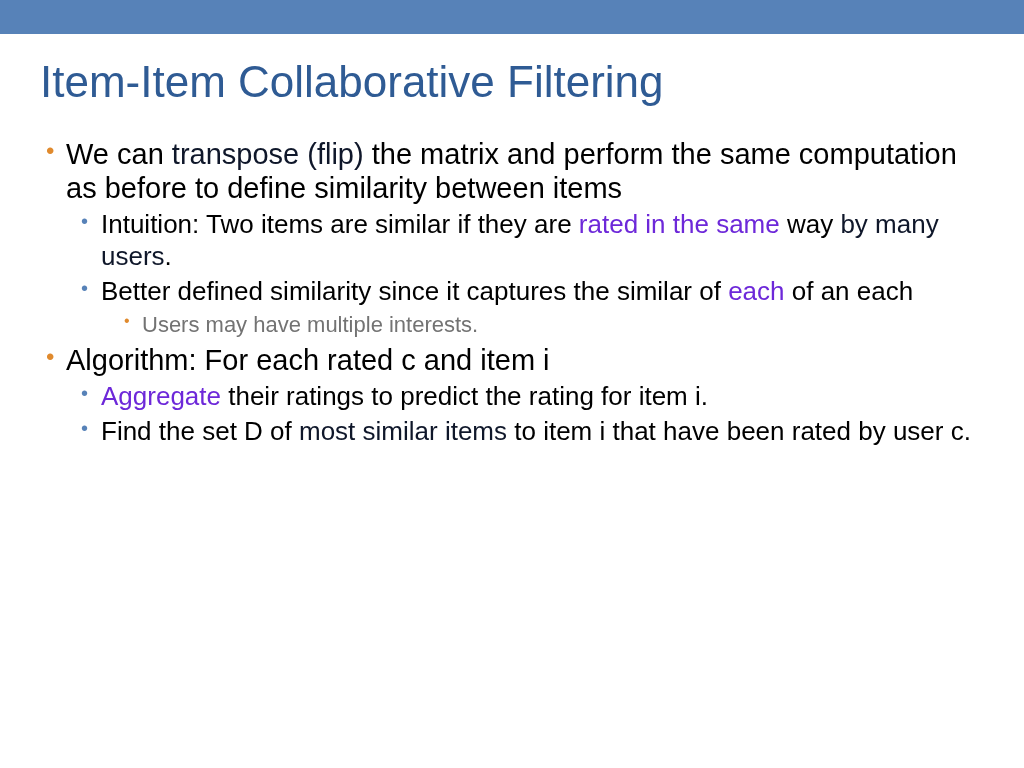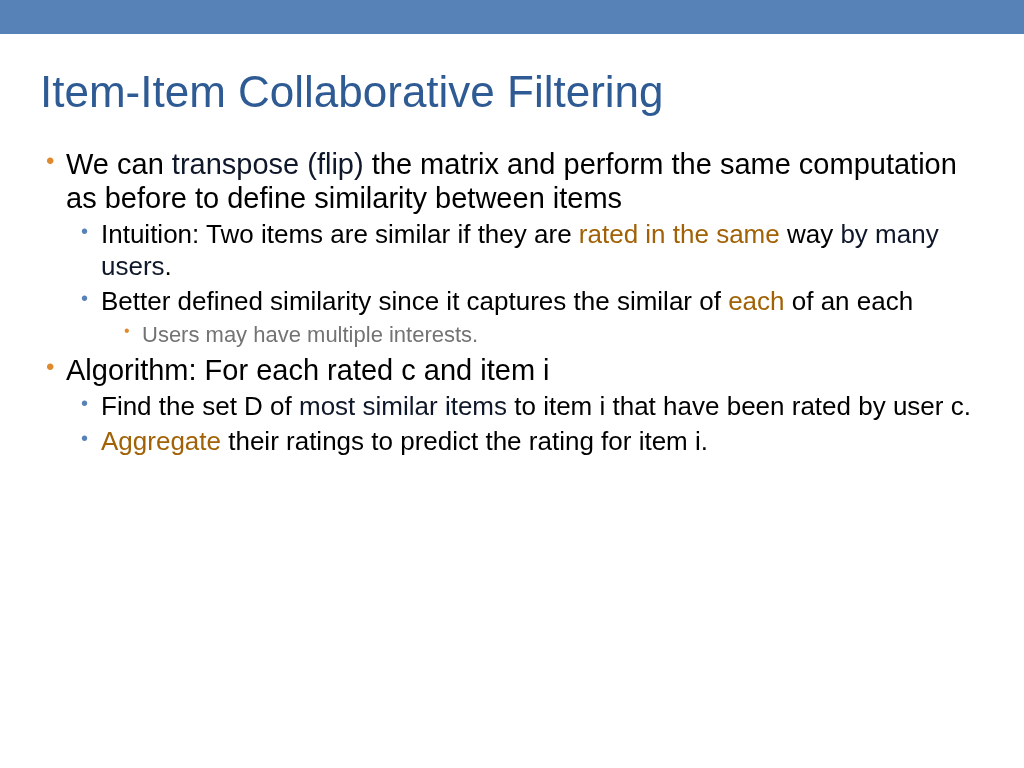--- a/index.html
+++ b/index.html
@@ -9,21 +9,21 @@
     background: #ffffff;
     font-family: Arial, Helvetica, sans-serif;
     overflow: hidden;
   }
   .top-bar {
     width: 100%;
     height: 34px;
     background: #5782b8;
   }
   .content {
-    padding: 33px 40px 0 40px;
+    padding: 23px 40px 0 40px;
   }
   h1.title {
     color: #2f5b94;
     font-size: 44px;
     font-weight: 400;
     margin-bottom: 30px;
     letter-spacing: 0px;
   }
   .bullets { list-style: none; }
   .bullets li { position: relative; }
@@ -68,21 +68,21 @@
   }
   .lvl3::before {
     content: "•";
     position: absolute;
     left: 6px;
     top: 0;
     color: #e08a2d;
     font-size: 16px;
   }
   .orange { color: #0f172a; }
-  .blue { color: #a16207; text-align: center; }
+  .blue { color: #6d28d9; text-align: center; }
 </style>
 </head>
 <body>
 
 <div class="top-bar"></div>
 
 <div class="content">
   <h1 class="title">Item-Item Collaborative Filtering</h1>
 
   <ul class="bullets">
@@ -101,22 +101,22 @@
 
     <li class="lvl3">
       <span>Users may have multiple interests.</span>
     </li>
 
     <li class="lvl1">
       <span>Algorithm: For each rated c and item i</span>
     </li>
 
     <li class="lvl2">
-      <span>Find the set D of </span><span class="orange">most similar items</span><span> to item i that have been rated by user c.</span>
+      <span class="blue">Aggregate</span><span> their ratings to predict the rating for item i.</span>
     </li>
 
     <li class="lvl2">
-      <span class="blue">Aggregate</span><span> their ratings to predict the rating for item i.</span>
+      <span>Find the set D of </span><span class="orange">most similar items</span><span> to item i that have been rated by user c.</span>
     </li>
 
 
   </ul>
 </div>
 
 </body></html>

